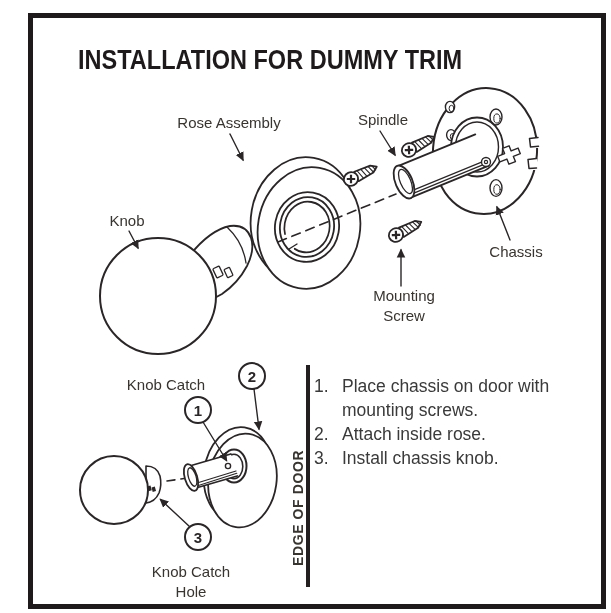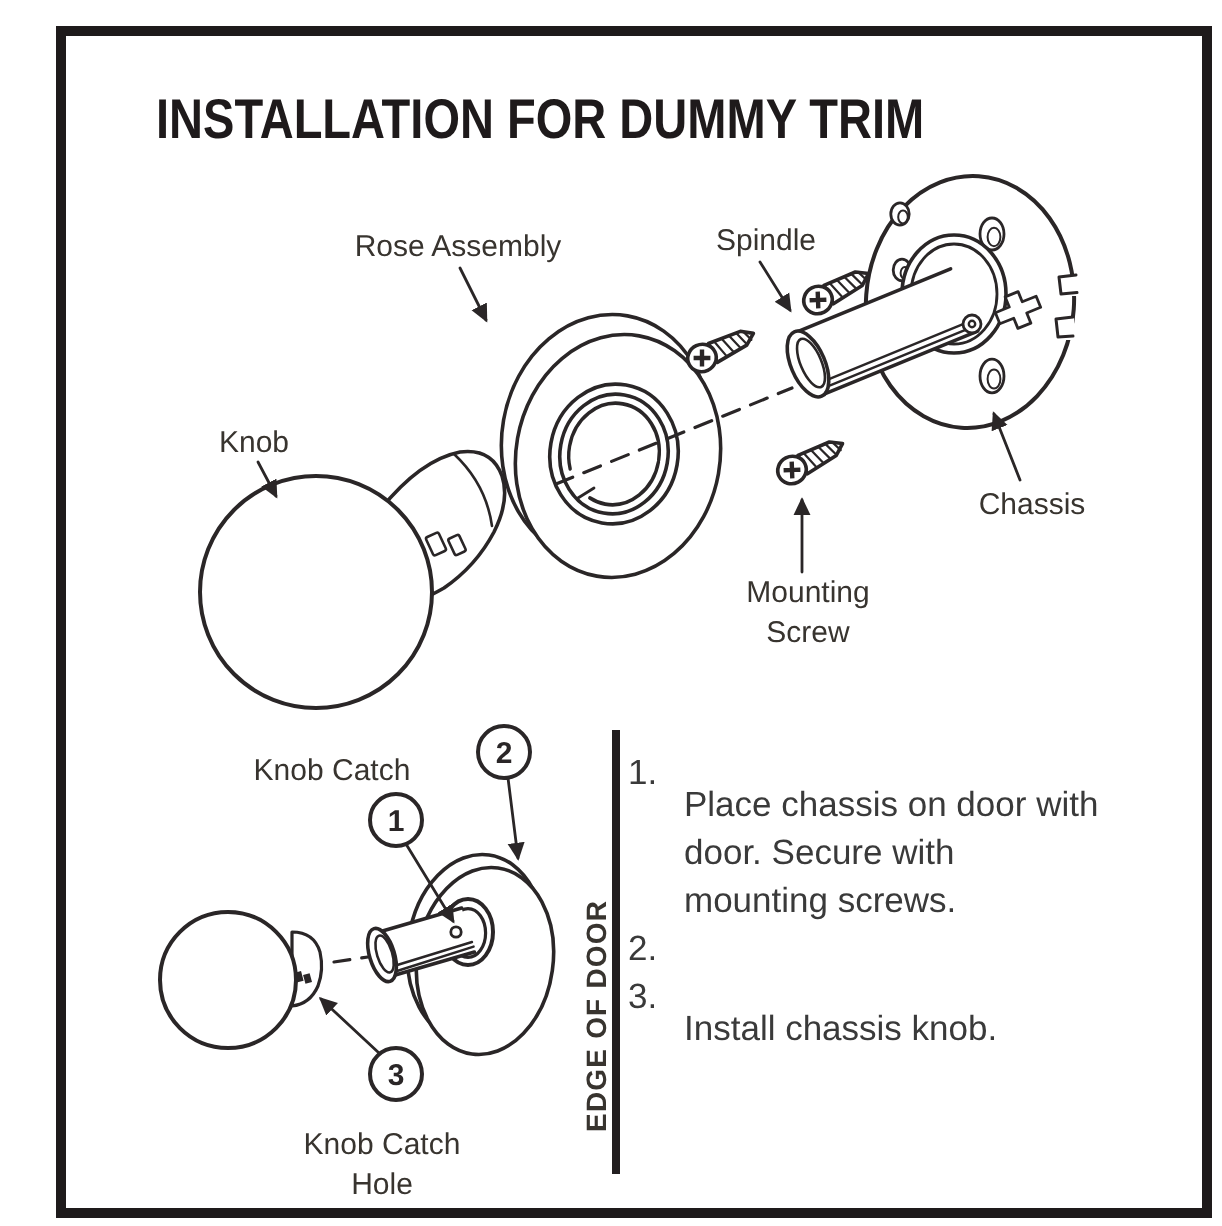--- a/index.html
+++ b/index.html
@@ -12,21 +12,21 @@
           transform:scaleX(0.84);transform-origin:left center;letter-spacing:0px;}
   .diagram-svg{position:absolute;left:0;top:0;}
   .lbl{font-family:"Liberation Sans",sans-serif;font-size:15px;fill:#38342f;}
   .callout-num{font-family:"Liberation Sans",sans-serif;font-size:15px;font-weight:bold;fill:#2a2627;}
   .edge-lbl{font-family:"Liberation Sans",sans-serif;font-size:14px;font-weight:bold;
           fill:#38342f;letter-spacing:0.6px;}
   .instructions{position:absolute;left:314px;top:374px;width:278px;
           font-size:17.5px;line-height:24px;color:#3a3a3a;}
   .instr-row{display:flex;}
   .instr-num{width:28px;flex:0 0 28px;}
-  .instr-text{flex:1;margin-top:16px;}
+  .instr-text{flex:1;}
   .line{display:block;}
 </style>
 </head>
 <body>
 
 <div class="canvas">
 
   <div class="border-frame"></div>
 
   <div class="title">INSTALLATION FOR DUMMY TRIM</div>
@@ -180,26 +180,28 @@
       <text class="lbl" x="191" y="597" text-anchor="middle">Hole</text>
       <text class="edge-lbl" transform="translate(303 566) rotate(-90)">EDGE OF DOOR</text>
     </g>
   </svg>
 
   <div class="instructions">
     <div class="instr-row">
       <span class="instr-num">1.</span>
       <span class="instr-text">
         <span class="line">Place chassis on door with</span>
-        <span class="line">door. Secure with</span>
         <span class="line">mounting screws.</span>
       </span>
     </div>
     <div class="instr-row">
       <span class="instr-num">2.</span>
+      <span class="instr-text">
+        <span class="line">Attach inside rose.</span>
+      </span>
     </div>
     <div class="instr-row">
       <span class="instr-num">3.</span>
       <span class="instr-text">
         <span class="line">Install chassis knob.</span>
       </span>
     </div>
   </div>
 
 </div>

